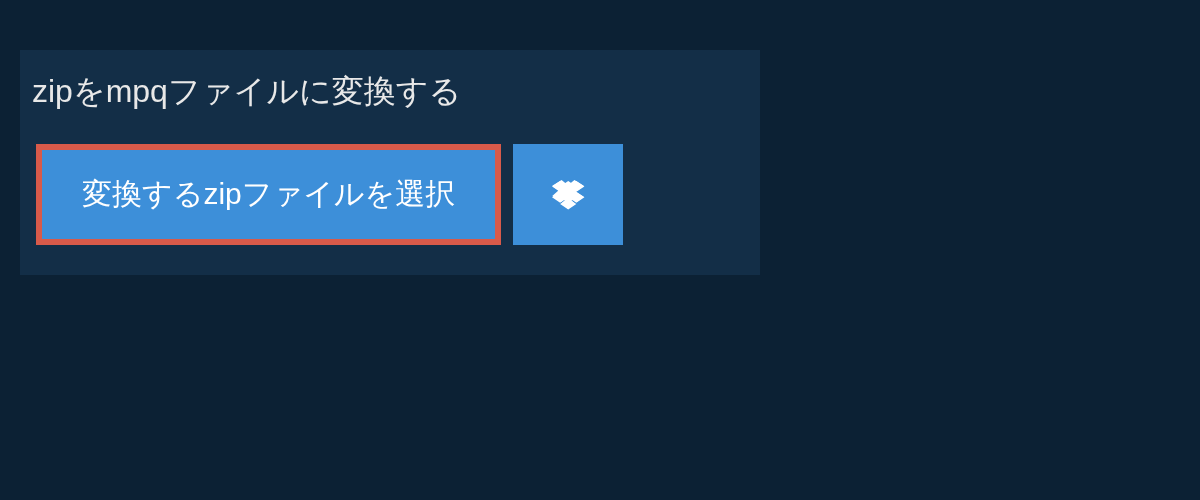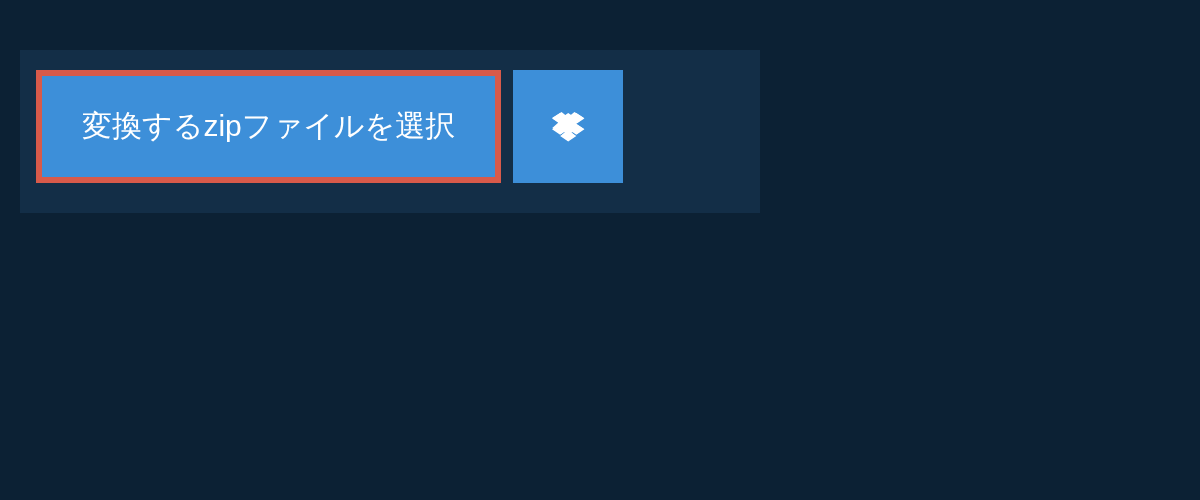--- a/index.html
+++ b/index.html
@@ -30,21 +30,21 @@
       display: flex;
       gap: 12px;
       padding-left: 16px;
     }
     .select-button {
       background: #3d8fd9;
       border: 6px solid #d85a4a;
       color: #ffffff;
       font-size: 30px;
       font-weight: 400;
-      padding: 30px 40px;
+      padding: 24px 40px;
       cursor: pointer;
       display: inline-block;
     }
     .dropbox-button {
       background: #3d8fd9;
       color: #ffffff;
       width: 110px;
       display: flex;
       align-items: center;
       justify-content: center;
@@ -53,20 +53,21 @@
     .dropbox-icon {
       width: 36px;
       height: 36px;
       fill: #ffffff;
     }
   </style>
 </head>
 <body>
 
 <div class="panel">
+  <h1 class="heading">zipをmpqファイルに変換する</h1>
   <div class="button-row">
     <div class="select-button">
       <span>変換するzipファイルを選択</span>
     </div>
     <div class="dropbox-button">
       <svg class="dropbox-icon" viewBox="0 0 24 24">
         <path d="M6 2L0 6l6 4-6 4 6 4 6-4 6 4 6-4-6-4 6-4-6-4-6 4-6-4zm6 8l6-4-6-4-6 4 6 4zm0 0l-6 4 6 4 6-4-6-4zm-6 9l6 4 6-4-6-4-6 4z" transform="scale(0.9) translate(1.5, 1)"></path>
         <path d="M7.71 2L1.5 5.86l4.29 3.43L12 5.43 7.71 2zm8.58 0L12 5.43l6.21 3.86L22.5 5.86 16.29 2zM1.5 12.71l6.21 3.86L12 12.71 5.79 8.86 1.5 12.71zm10.5 0l6.21 3.86 4.29-3.43-6.21-3.86L12 12.71zm-4.29 4.72L12 21.29l4.29-3.86L12 13.57l-4.29 3.86z"></path>
       </svg>
     </div>

